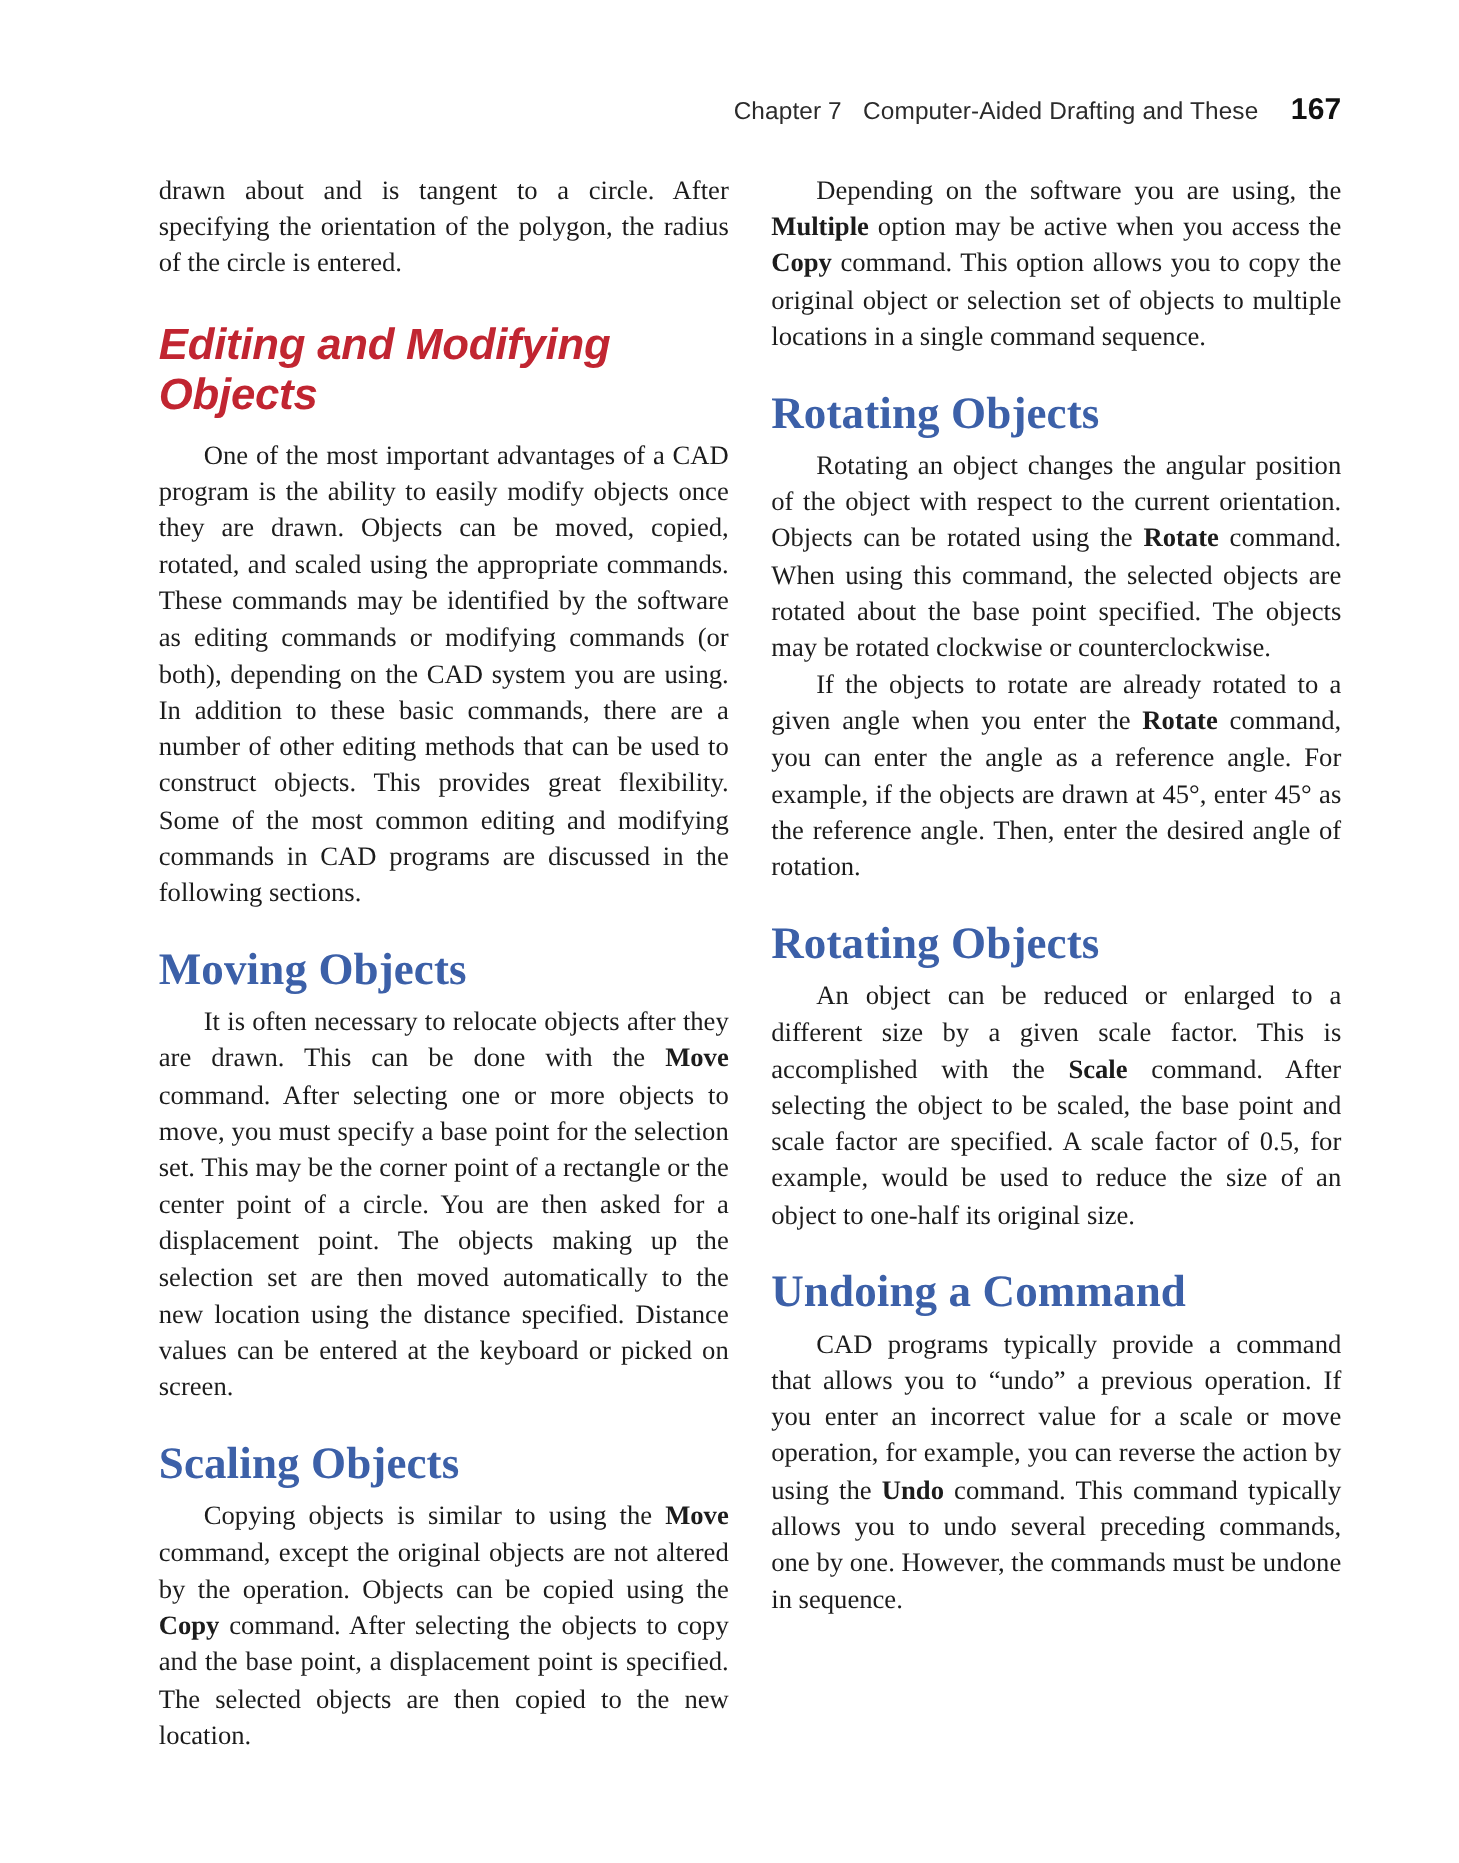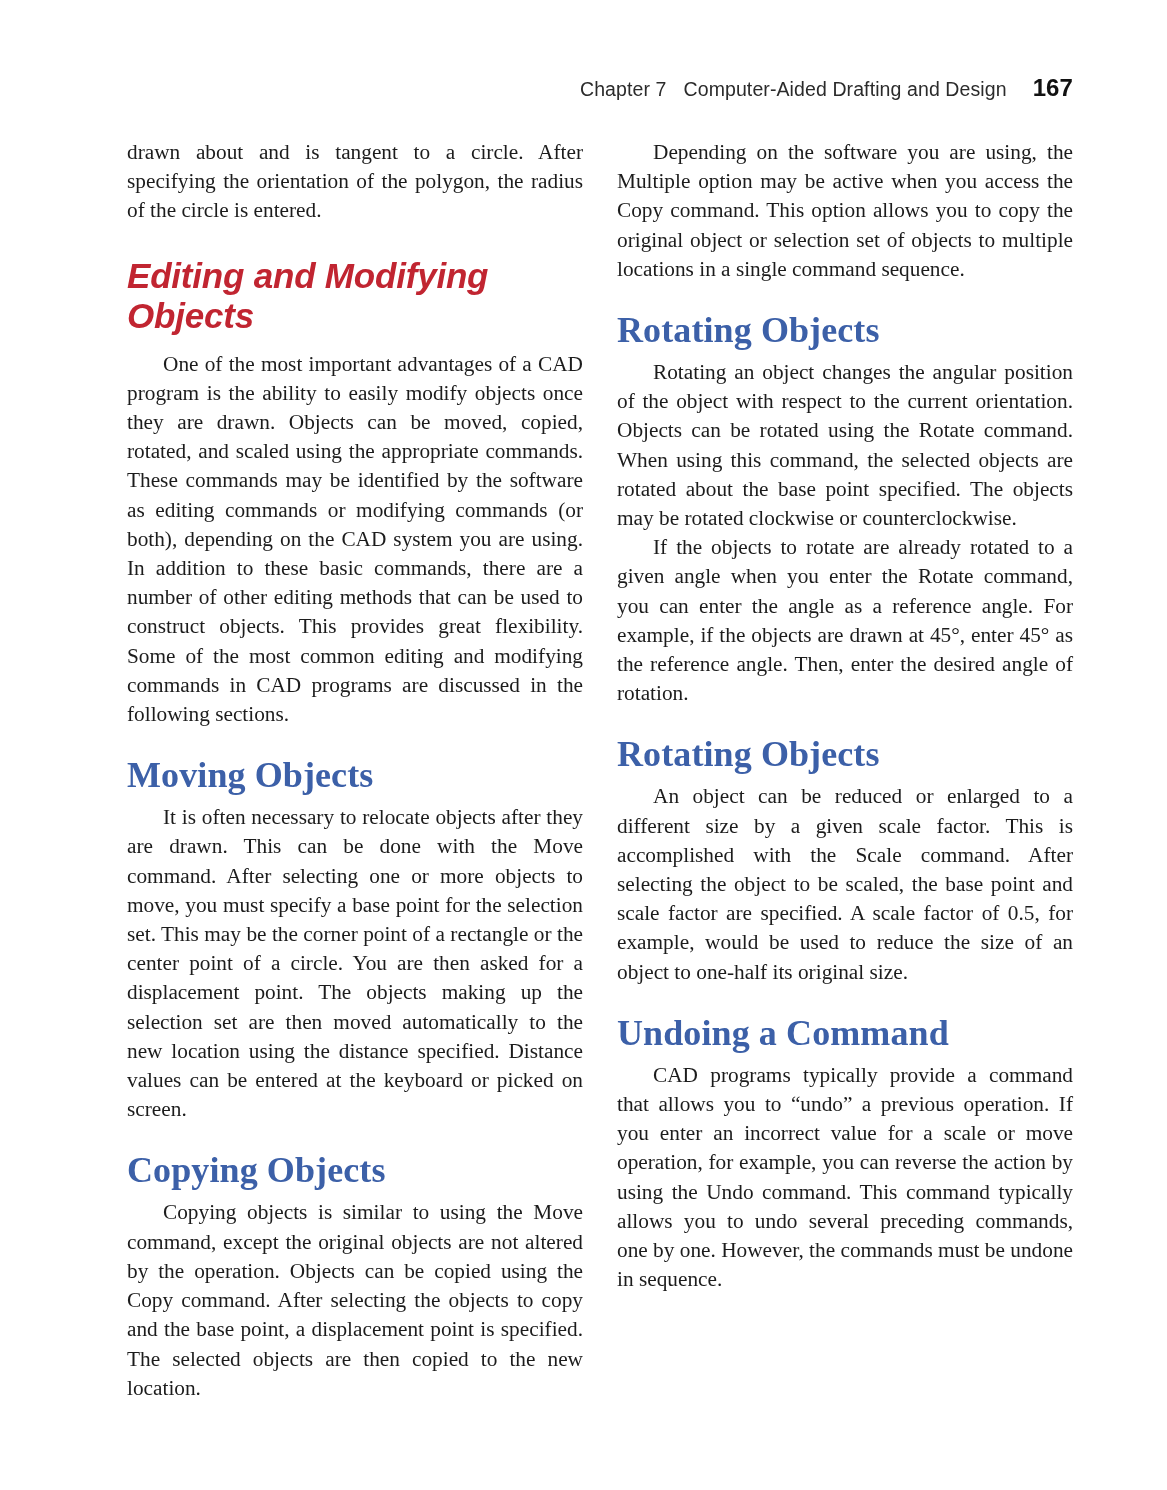--- a/index.html
+++ b/index.html
@@ -62,21 +62,21 @@
     font-size: 21.3px;
     line-height: 29.2px;
     text-align: justify;
     text-justify: inter-word;
     hyphens: none;
     -webkit-hyphens: none;
     color: #1c1c1c;
   }
   p.body.indent { text-indent: 36px; }
 
-  b.cmd { font-weight: normal; }
+  b.cmd { font-weight: bold; }
 
   
   h1.head-a {
     margin: 0;
     font-family: "Liberation Sans", sans-serif;
     font-weight: bold;
     font-size: 35px;
     line-height: 40px;
     color: #c12531;
     letter-spacing: -0.2px;
@@ -97,21 +97,21 @@
   .sp-after-h2    { height: 11px; }
 </style>
 </head>
 <body>
 
 <div class="page">
 
   <div class="running-head">
     <span class="chapter-no">Chapter 7</span>
     <span class="rh-gap"></span>
-    <span class="chapter-title">Computer-Aided Drafting and Design</span>
+    <span class="chapter-title">Computer-Aided Drafting and These</span>
     <span class="folio">167</span>
   </div>
 
   <div class="columns">
 
     <div class="col col-left">
 
       <p class="body">drawn about and is tangent to a circle. After specifying the orientation of the polygon, the radius of the circle is entered.</p>
 
       <div class="sp-before-h1"></div>
@@ -125,21 +125,21 @@
       <div class="sp-before-h2"></div>
 
       <h2 class="head-b">Moving Objects</h2>
 
       <div class="sp-after-h2"></div>
 
       <p class="body indent"><span>It is often necessary to relocate objects after they are drawn. This can be done with the </span><b class="cmd">Move</b><span> command. After selecting one or more objects to move, you must specify a base point for the selection set. This may be the corner point of a rectangle or the center point of a circle. You are then asked for a displacement point. The objects making up the selection set are then moved automatically to the new location using the distance specified. Distance values can be entered at the keyboard or picked on screen.</span></p>
 
       <div class="sp-before-h2"></div>
 
-      <h2 class="head-b">Copying Objects</h2>
+      <h2 class="head-b">Scaling Objects</h2>
 
       <div class="sp-after-h2"></div>
 
       <p class="body indent"><span>Copying objects is similar to using the </span><b class="cmd">Move</b><span> command, except the original objects are not altered by the operation. Objects can be copied using the </span><b class="cmd">Copy</b><span> command. After selecting the objects to copy and the base point, a displacement point is specified. The selected objects are then copied to the new location.</span></p>
     </div>
 
     <div class="col col-right">
 
       <p class="body indent"><span>Depending on the software you are using, the </span><b class="cmd">Multiple</b><span> option may be active when you access the </span><b class="cmd">Copy</b><span> command. This option allows you to copy the original object or selection set of objects to multiple locations in a single command sequence.</span></p>
 

